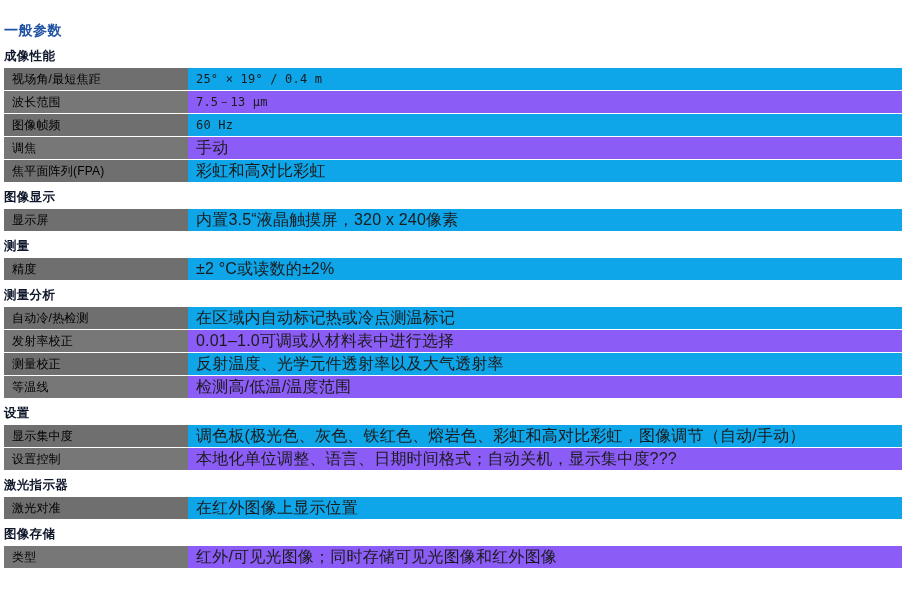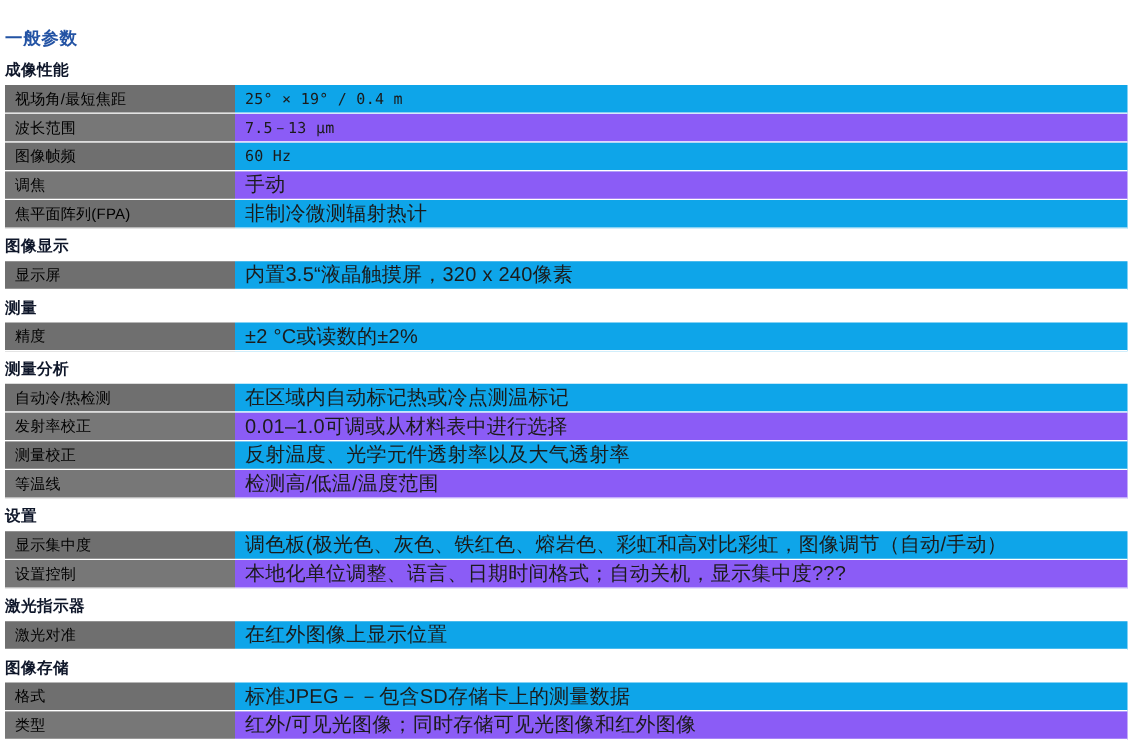--- a/index.html
+++ b/index.html
@@ -97,21 +97,21 @@
             <tr>
               <td class="label">图像帧频</td>
               <td class="value">60 Hz</td>
             </tr>
             <tr class="alt">
               <td class="label">调焦</td>
               <td class="value cjk">手动</td>
             </tr>
             <tr>
               <td class="label">焦平面阵列(FPA)</td>
-              <td class="value cjk">非制冷微测辐射热计</td>
+              <td class="value cjk">彩虹和高对比彩虹</td>
             </tr>
           </tbody>
         </table>
       </div>
       <div class="section">
         <div class="section-title">图像显示</div>
         <table class="spec">
           <tbody>
             <tr>
               <td class="label">显示屏</td>
@@ -177,24 +177,20 @@
               <td class="label">激光对准</td>
               <td class="value cjk">在红外图像上显示位置</td>
             </tr>
           </tbody>
         </table>
       </div>
       <div class="section">
         <div class="section-title">图像存储</div>
         <table class="spec">
           <tbody>
-            <tr>
-              <td class="label">格式</td>
-              <td class="value cjk">标准JPEG－－包含SD存储卡上的测量数据</td>
-            </tr>
             <tr class="alt">
               <td class="label">类型</td>
               <td class="value cjk">红外/可见光图像；同时存储可见光图像和红外图像</td>
             </tr>
           </tbody>
         </table>
       </div>
     </div>
 </div>
 

